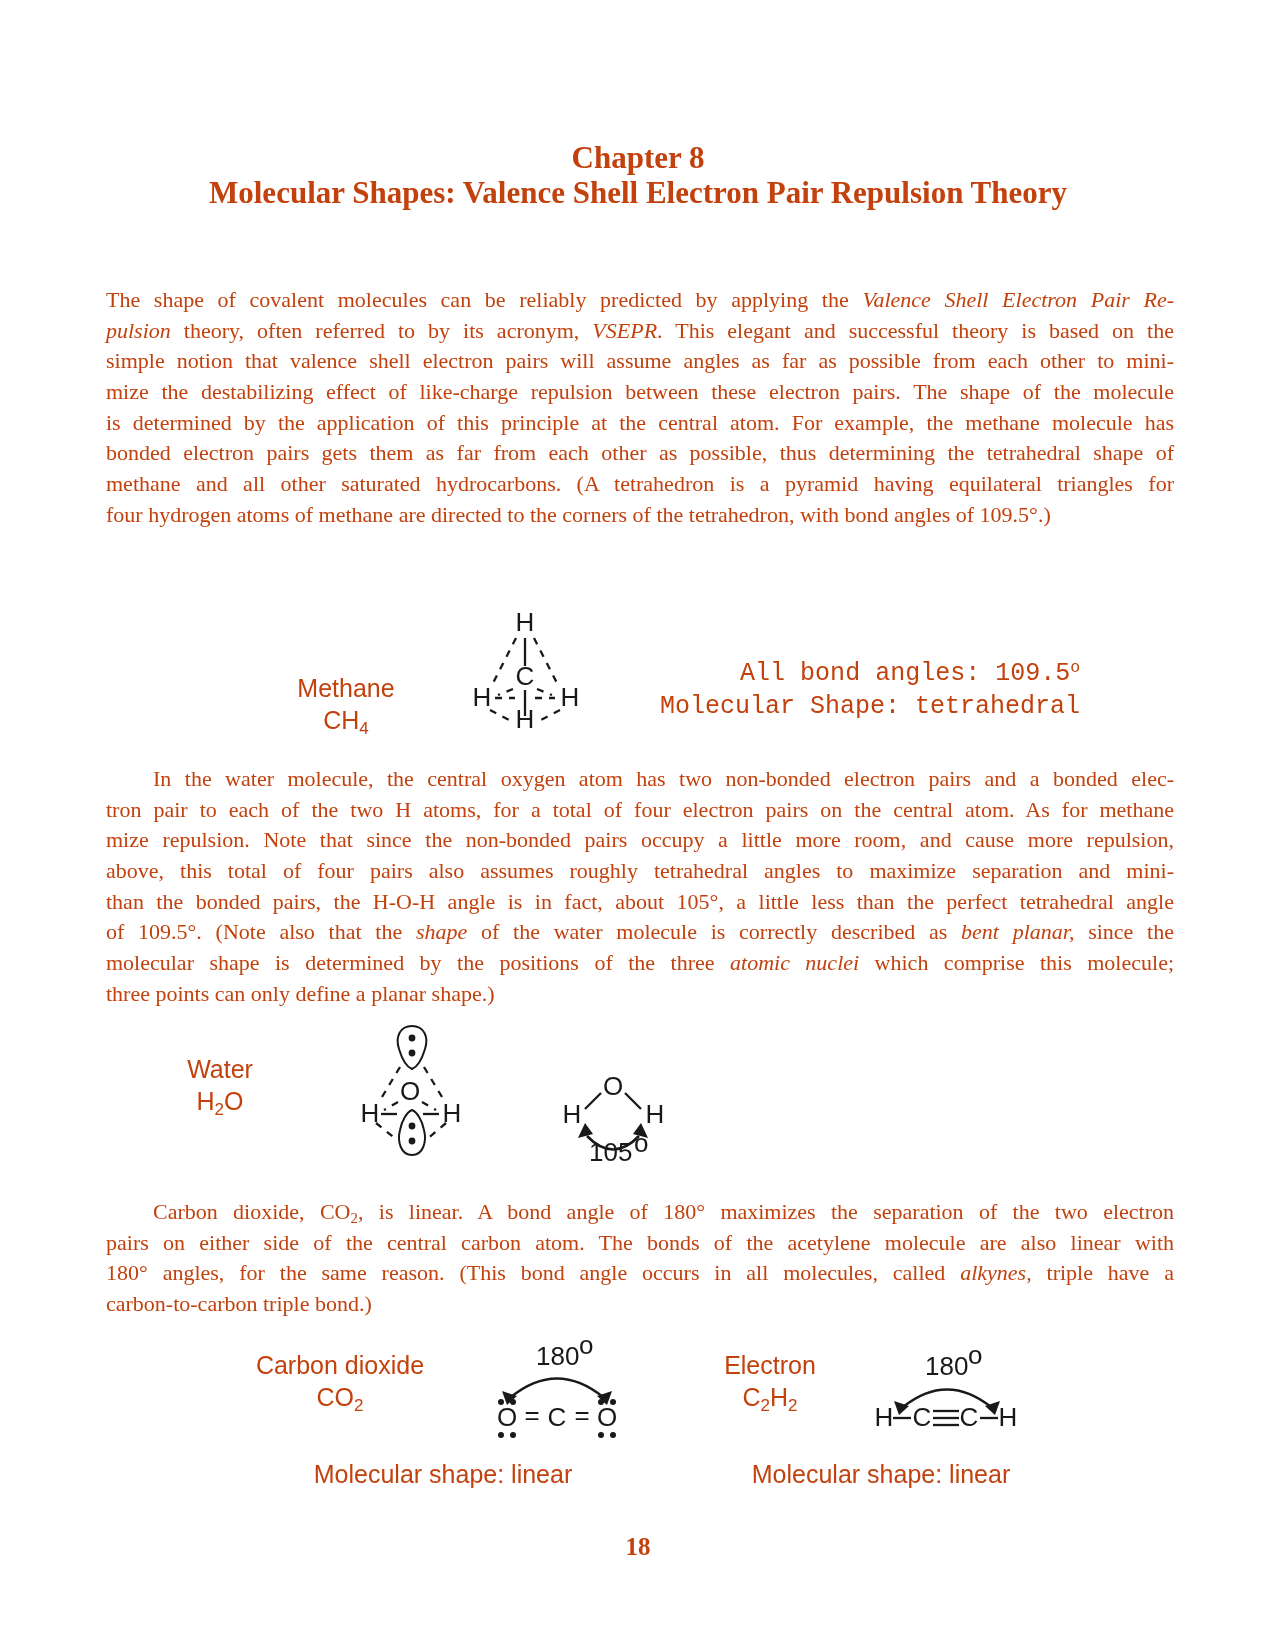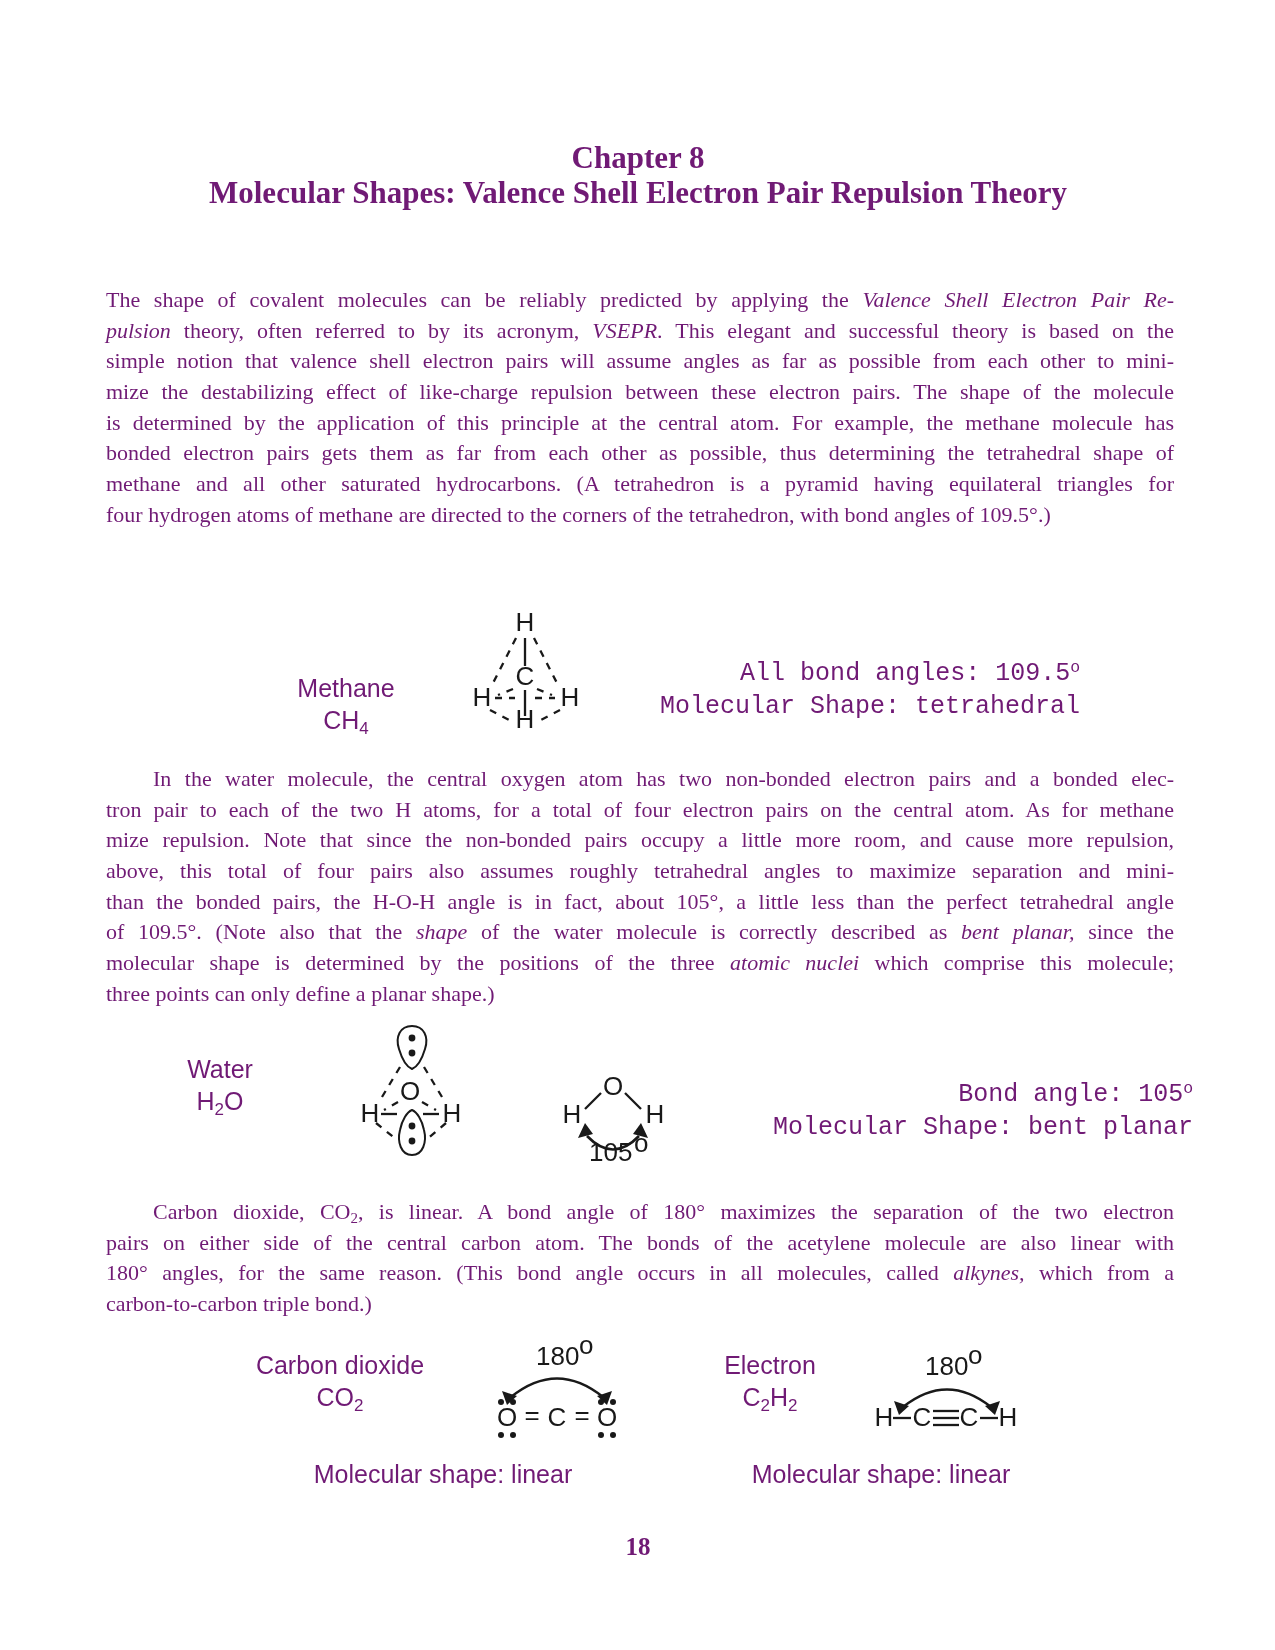--- a/index.html
+++ b/index.html
@@ -1,17 +1,17 @@
 <!DOCTYPE html>
 <html><head>
 <meta charset="utf-8">
 <style>
   html,body { margin:0; padding:0; background:#ffffff; }
   .page { position:relative; width:1275px; height:1650px; background:#ffffff;
-          font-family:"Liberation Serif", serif; color:#701a75; overflow:hidden; }
+          font-family:"Liberation Serif", serif; color:#c2410c; overflow:hidden; }
   .title { position:absolute; left:104px; top:140px; width:1068px; text-align:center;
            font-weight:bold; font-size:31px; line-height:35px; }
   .para { position:absolute; left:106px; width:1068px; font-size:22px; line-height:30.7px; }
   .para .line { text-align:justify; text-align-last:justify; text-justify:inter-word; height:30.7px; }
   .para .line.last { text-align-last:left; }
   .para.indent .line:first-child { text-indent:47px; }
   .it { font-style:italic; }
   .sb { font-size:68%; vertical-align:-0.28em; }
   .sp { font-size:66%; vertical-align:0.5em; }
   .figlabel { position:absolute; font-family:"Liberation Sans", sans-serif; font-size:25px;
@@ -122,29 +122,25 @@
     <line class="bond" x1="80" y1="33" x2="96" y2="49"></line>
     <text x="27" y="63" text-anchor="middle">H</text>
     <text x="110" y="63" text-anchor="middle">H</text>
     <path class="arc" d="M 42 76 Q 68 103 94 76"></path>
     <polygon class="ah" points="40,63 33,78 48,74"></polygon>
     <polygon class="ah" points="96,63 103,78 88,74"></polygon>
     <text x="44" y="101">105</text>
     <text x="89" y="92" font-size="17">o</text>
   </svg>
 
-  <div class="fignotes" style="left:773px; top:1072px">
-    <div><span>Bond angle: 105</span><span class="sp">o</span></div>
-    <div><span>Molecular Shape: bent planar</span></div>
-  </div>
 
   <div class="para indent" style="top:1197px">
       <div class="line"><span>Carbon dioxide, CO</span><span class="sb">2</span><span>, is linear. A bond angle of 180° maximizes the separation of the two electron</span></div>
       <div class="line"><span>pairs on either side of the central carbon atom. The bonds of the acetylene molecule are also linear with</span></div>
-      <div class="line"><span>180° angles, for the same reason. (This bond angle occurs in all molecules, called </span><span class="it">alkynes,</span><span> which from a</span></div>
+      <div class="line"><span>180° angles, for the same reason. (This bond angle occurs in all molecules, called </span><span class="it">alkynes,</span><span> triple have a</span></div>
       <div class="line last"><span>carbon-to-carbon triple bond.)</span></div>
     </div>
 
   <div class="figlabel" style="left:240px; top:1349px; width:200px">
     <div>Carbon dioxide</div>
     <div><span>CO</span><span class="sb">2</span></div>
   </div>
 
   <svg style="left:487px; top:1335px" width="170" height="112" viewBox="0 0 170 112">
     <text x="49" y="30">180</text>

